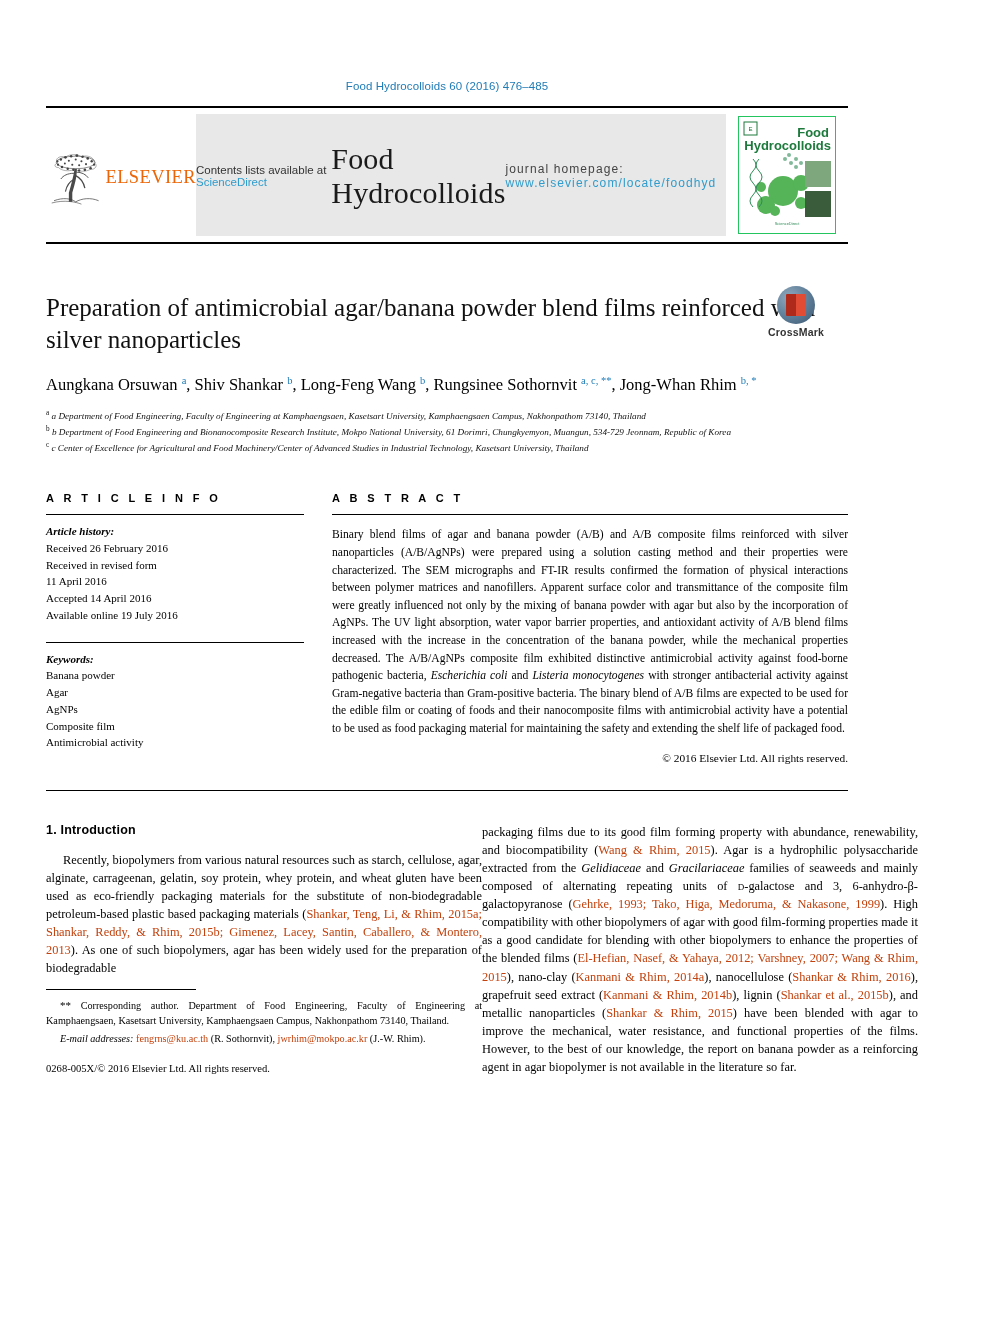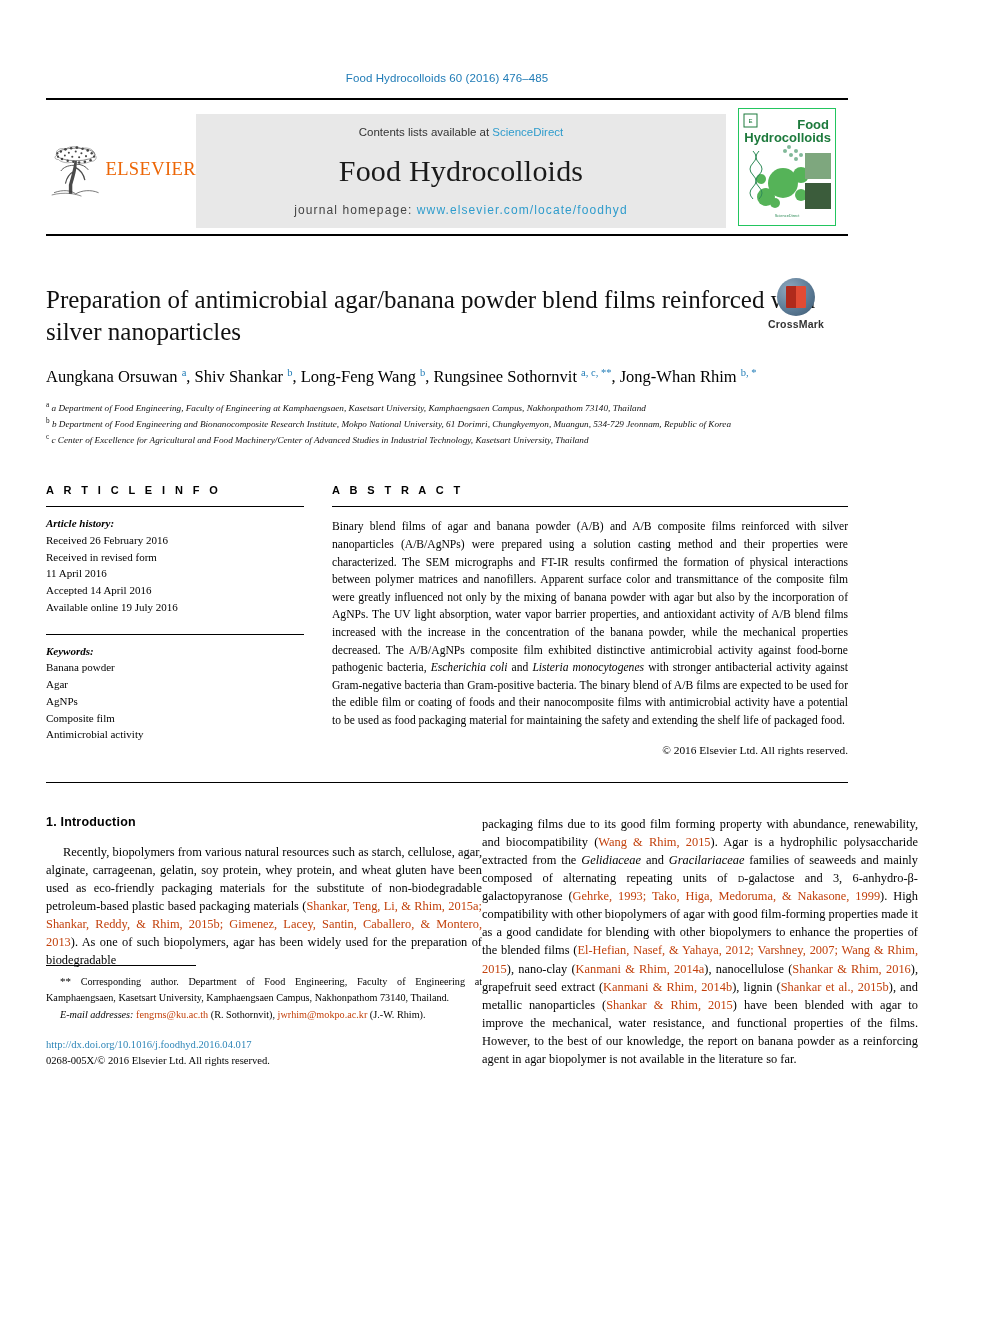--- a/index.html
+++ b/index.html
@@ -8,21 +8,21 @@
     background:#ffffff;
     font-family:"Liberation Serif", serif;
     color:#000;
     position:relative;
     overflow:hidden;
   }
   .page{
     position:absolute;
     left:0;top:0;width:894px;height:1323px;
     box-sizing:border-box;
-    padding:0 46px;
+    padding:8px 46px;
   }
 
   
   .runninghead{
     text-align:center;
     font-family:"Liberation Sans", sans-serif;
     font-size:11.5px;
     color:#1f7bb6;
     padding-top:72px;
     letter-spacing:0.1px;
@@ -54,23 +54,23 @@
     font-family:"Liberation Serif", serif;
     font-size:18.5px;
     letter-spacing:0.4px;
     color:#ec6607;
     line-height:1;
     margin-top:-2px;
   }
   .mh-center{
     flex:1 1 auto;
     background:#e8e8e8;
-    margin:14px 0 6px 0;
+    margin:6px 0 6px 0;
     display:flex;
-    flex-direction:column;
+    flex-direction:row;
     align-items:center;
     justify-content:space-between;
     padding:12px 0 11px 0;
     box-sizing:border-box;
   }
   .mh-contents{
     font-family:"Liberation Sans", sans-serif;
     font-size:11.5px;
     color:#333;
   }
@@ -387,21 +387,20 @@
   <div class="bodycols">
     <div class="bcol">
       <h2 class="secnum">1. Introduction</h2>
       <p class="para">Recently, biopolymers from various natural resources such as starch, cellulose, agar, alginate, carrageenan, gelatin, soy protein, whey protein, and wheat gluten have been used as eco-friendly packaging materials for the substitute of non-biodegradable petroleum-based plastic based packaging materials (<span class="cite">Shankar, Teng, Li, &amp; Rhim, 2015a; Shankar, Reddy, &amp; Rhim, 2015b; Gimenez, Lacey, Santin, Caballero, &amp; Montero, 2013</span>). As one of such biopolymers, agar has been widely used for the preparation of biodegradable</p>
 
       <div class="footnotes">
         <div class="fnrule"></div>
         <p class="fn fnind"><span class="mark">**</span> Corresponding author. Department of Food Engineering, Faculty of Engineering at Kamphaengsaen, Kasetsart University, Kamphaengsaen Campus, Nakhonpathom 73140, Thailand.</p>
         <p class="fn fnind"><span class="em">E-mail addresses:</span> <span class="cite">fengrns@ku.ac.th</span> (R. Sothornvit), <span class="cite">jwrhim@mokpo.ac.kr</span> (J.-W. Rhim).</p>
         <div class="doi">
-          <div><span class="link">http://dx.doi.org/10.1016/j.foodhyd.2016.04.017</span></div>
           <div>0268-005X/© 2016 Elsevier Ltd. All rights reserved.</div>
         </div>
       </div>
     </div>
 
     <div class="bcol">
       <p class="para noind">packaging films due to its good film forming property with abundance, renewability, and biocompatibility (<span class="cite">Wang &amp; Rhim, 2015</span>). Agar is a hydrophilic polysaccharide extracted from the <i>Gelidiaceae</i> and <i>Gracilariaceae</i> families of seaweeds and mainly composed of alternating repeating units of <span style="font-variant:small-caps">d</span>-galactose and 3, 6-anhydro-β-galactopyranose (<span class="cite">Gehrke, 1993; Tako, Higa, Medoruma, &amp; Nakasone, 1999</span>). High compatibility with other biopolymers of agar with good film-forming properties made it as a good candidate for blending with other biopolymers to enhance the properties of the blended films (<span class="cite">El-Hefian, Nasef, &amp; Yahaya, 2012; Varshney, 2007; Wang &amp; Rhim, 2015</span>), nano-clay (<span class="cite">Kanmani &amp; Rhim, 2014a</span>), nanocellulose (<span class="cite">Shankar &amp; Rhim, 2016</span>), grapefruit seed extract (<span class="cite">Kanmani &amp; Rhim, 2014b</span>), lignin (<span class="cite">Shankar et al., 2015b</span>), and metallic nanoparticles (<span class="cite">Shankar &amp; Rhim, 2015</span>) have been blended with agar to improve the mechanical, water resistance, and functional properties of the films. However, to the best of our knowledge, the report on banana powder as a reinforcing agent in agar biopolymer is not available in the literature so far.</p>
     </div>
   </div>
 

